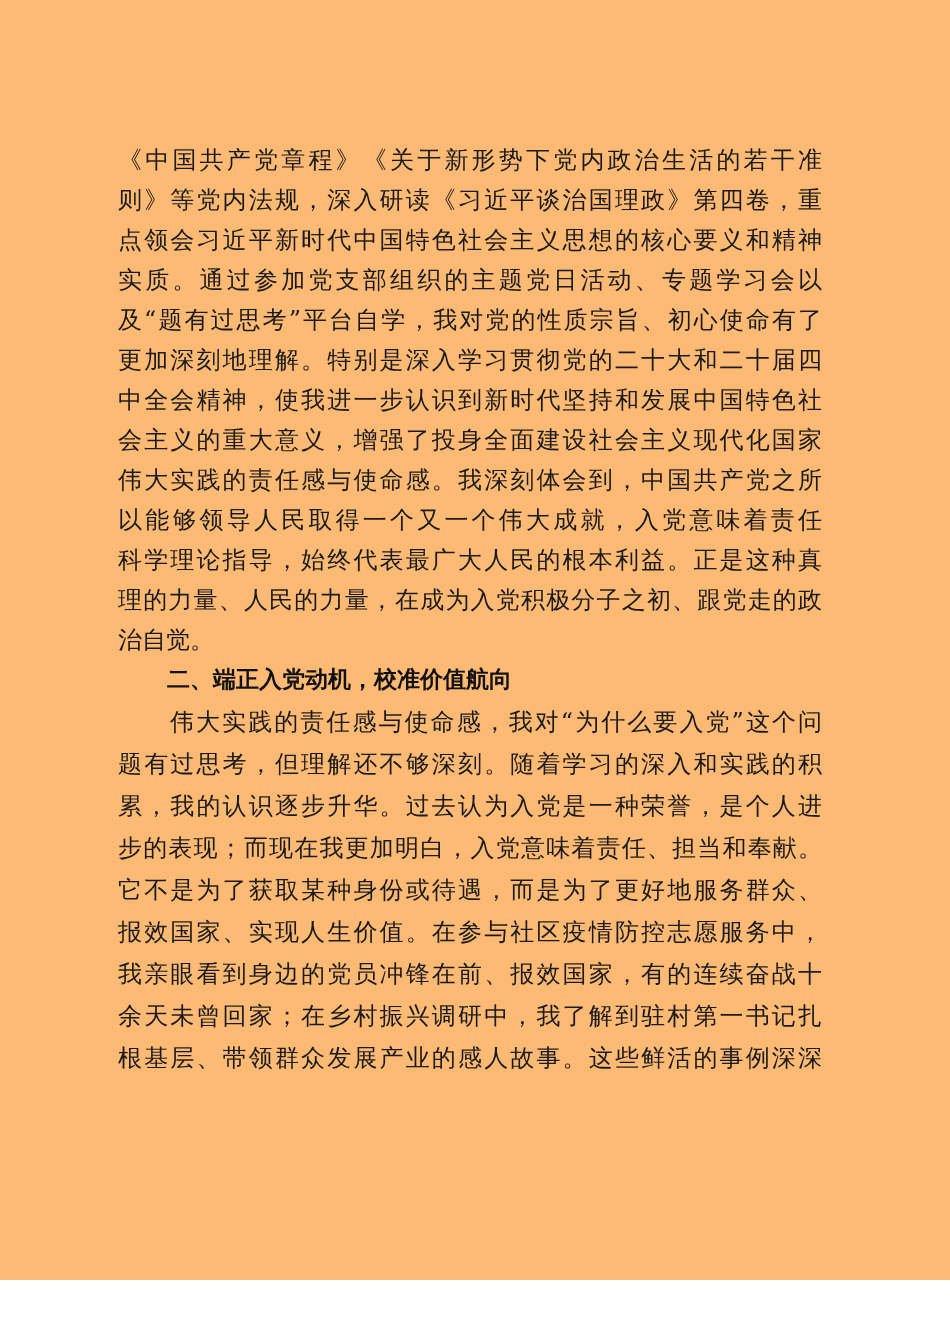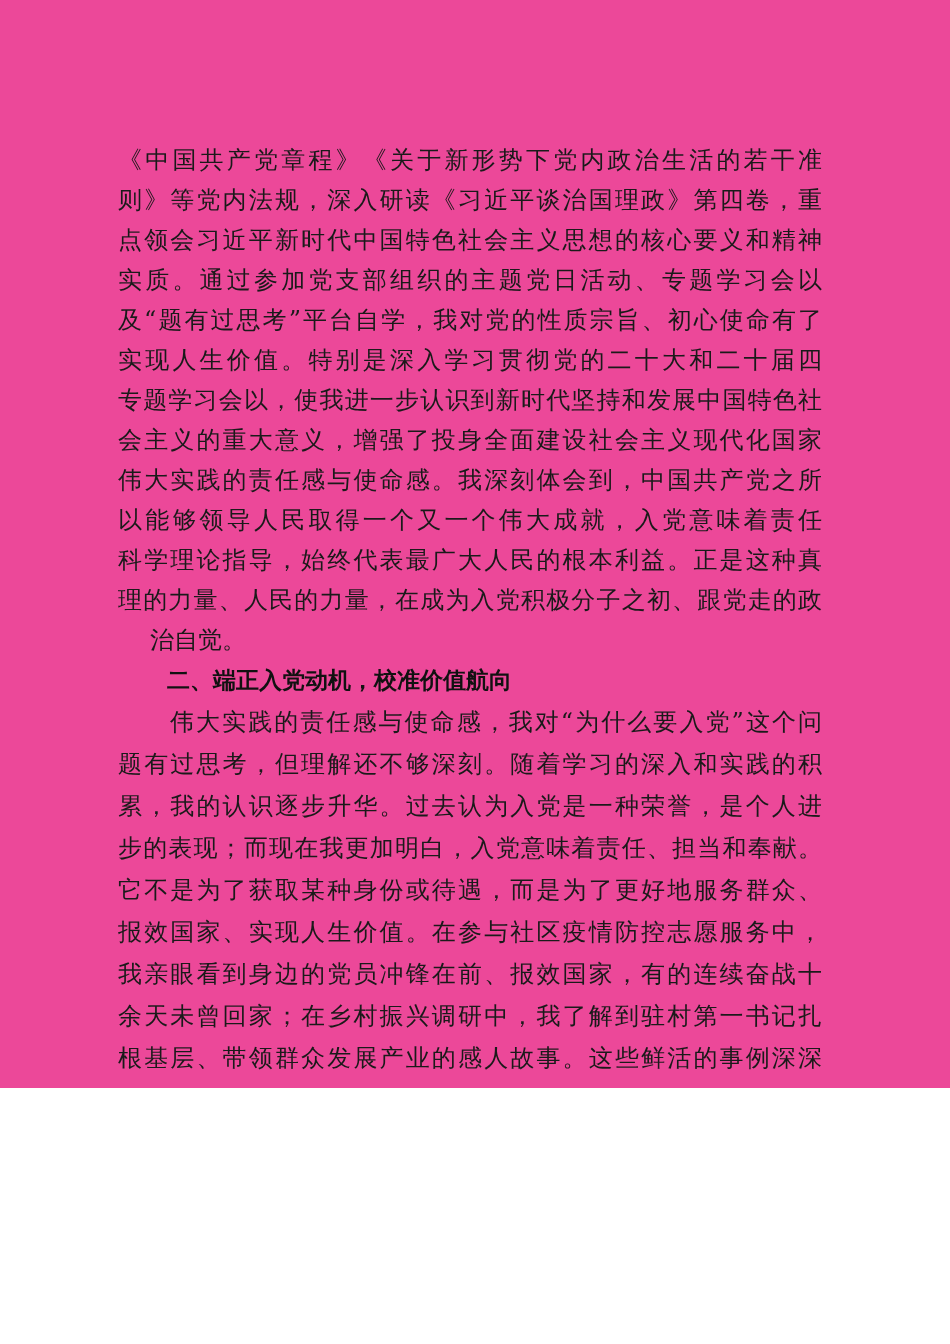--- a/index.html
+++ b/index.html
@@ -11,70 +11,69 @@
       width: 950px;
       height: 1344px;
       position: relative;
       overflow: hidden;
     }
     .page {
       position: absolute;
       left: 0;
       top: 0;
       width: 950px;
-      height: 1088px;
-      background: #ec4899;
+      height: 1280px;
+      background: #fdba74;
     }
     .line {
       position: absolute;
       left: 118px;
       width: 704px;
       height: 40px;
       line-height: 40px;
       font-family: "DejaVu Serif", "Liberation Serif", serif;
       font-size: 24px;
       color: #1a1a1a;
       white-space: nowrap;
       text-align: justify;
       text-align-last: justify;
       letter-spacing: 0px;
     }
     .line.last {
       text-align-last: left;
-      margin-left: 32px;
     }
     .line.indent {
       left: 170px;
       width: 652px;
     }
     .heading {
       position: absolute;
       left: 167px;
       height: 40px;
       line-height: 40px;
-      font-family: Liberation Sans, sans-serif;
+      font-family: Liberation Serif, serif;
       font-weight: bold;
       font-size: 23px;
       color: #111111;
       white-space: nowrap;
     }
   </style>
 </head>
 <body>
 
 <div class="page">
 
   <div>
     <div class="line" style="top:140px">《中国共产党章程》《关于新形势下党内政治生活的若干准</div>
     <div class="line" style="top:180px">则》等党内法规，深入研读《习近平谈治国理政》第四卷，重</div>
     <div class="line" style="top:220px">点领会习近平新时代中国特色社会主义思想的核心要义和精神</div>
     <div class="line" style="top:260px">实质。通过参加党支部组织的主题党日活动、专题学习会以</div>
     <div class="line" style="top:300px">及“题有过思考”平台自学，我对党的性质宗旨、初心使命有了</div>
-    <div class="line" style="top:340px">实现人生价值。特别是深入学习贯彻党的二十大和二十届四</div>
-    <div class="line" style="top:380px">专题学习会以，使我进一步认识到新时代坚持和发展中国特色社</div>
+    <div class="line" style="top:340px">更加深刻地理解。特别是深入学习贯彻党的二十大和二十届四</div>
+    <div class="line" style="top:380px">中全会精神，使我进一步认识到新时代坚持和发展中国特色社</div>
     <div class="line" style="top:420px">会主义的重大意义，增强了投身全面建设社会主义现代化国家</div>
     <div class="line" style="top:460px">伟大实践的责任感与使命感。我深刻体会到，中国共产党之所</div>
     <div class="line" style="top:500px">以能够领导人民取得一个又一个伟大成就，入党意味着责任</div>
     <div class="line" style="top:540px">科学理论指导，始终代表最广大人民的根本利益。正是这种真</div>
     <div class="line" style="top:580px">理的力量、人民的力量，在成为入党积极分子之初、跟党走的政</div>
     <div class="line last" style="top:620px">治自觉。</div>
   </div>
 
   <div class="heading" style="top:660px">二、端正入党动机，校准价值航向</div>
 

